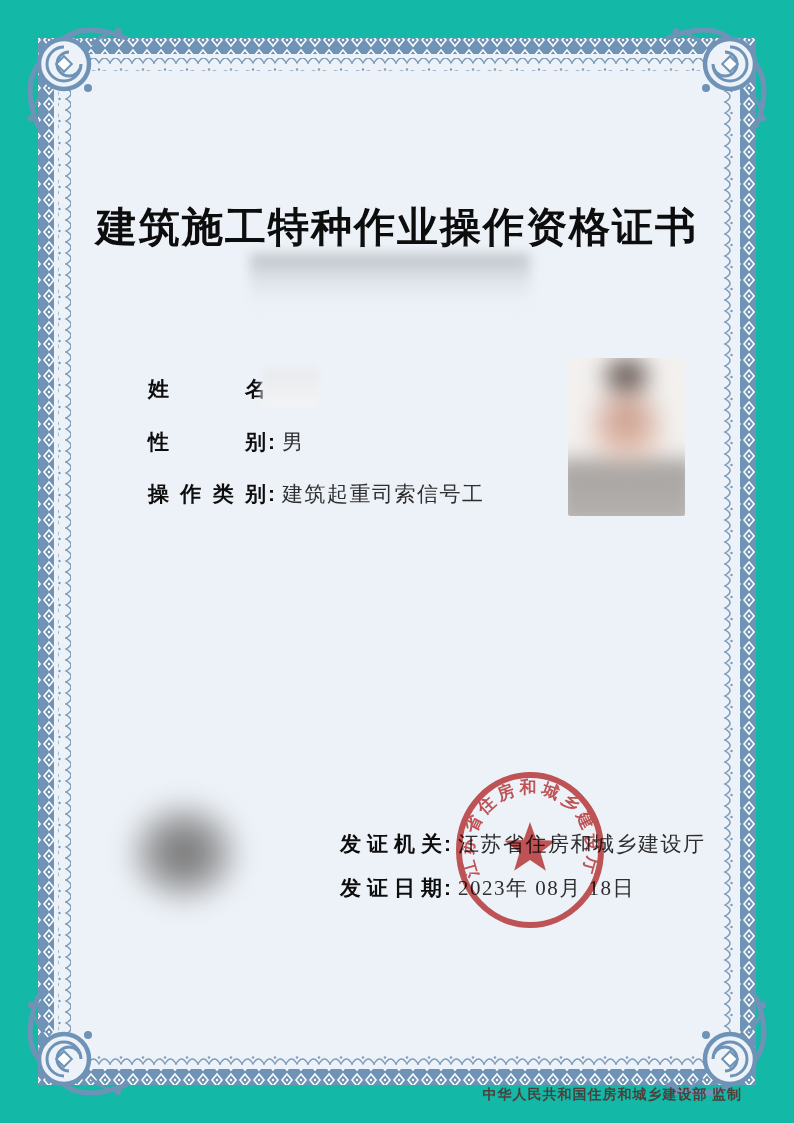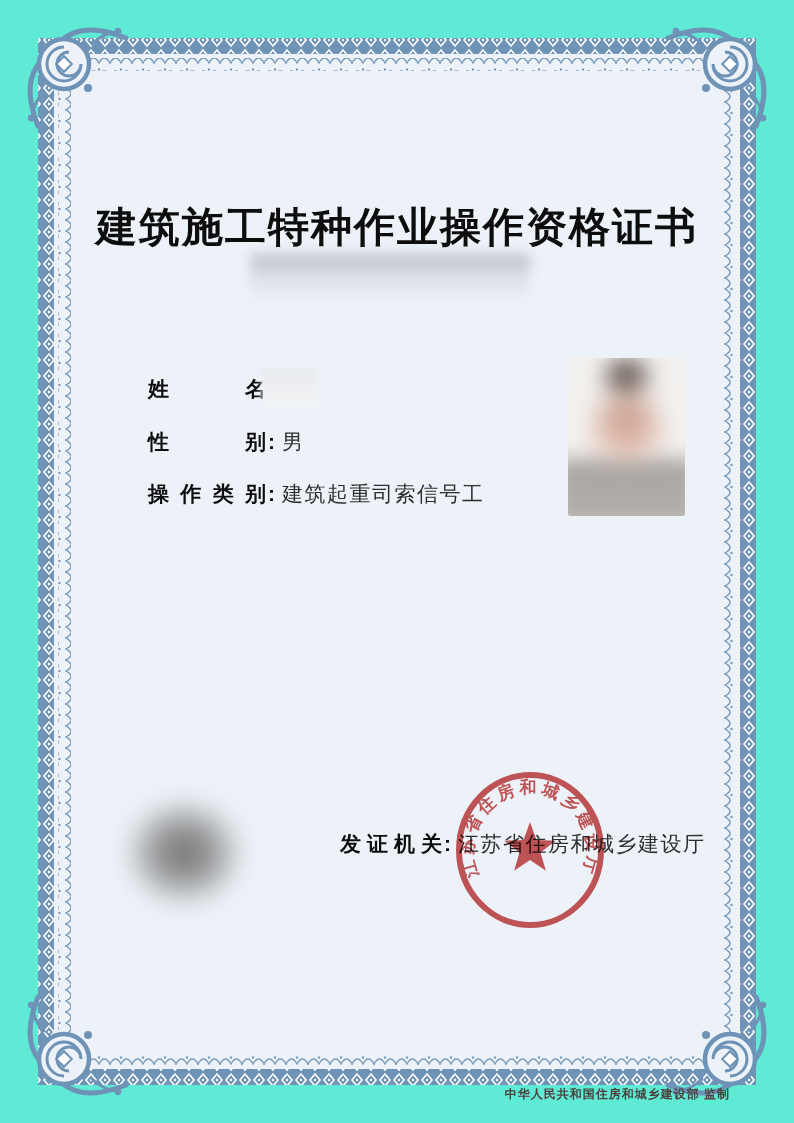--- a/index.html
+++ b/index.html
@@ -4,21 +4,21 @@
 <style>
   html,body{margin:0;padding:0;}
   body{
     width:794px;height:1123px;
     background:#ffffff;
     font-family:"Liberation Sans", sans-serif;
     position:relative;overflow:hidden;
   }
   .page{
     position:absolute;inset:0;width:794px;height:1123px;
-    background:#5eead4;
+    background:#14b8a6;
   }
   .sheet-tint{
     position:absolute;left:46px;top:46px;right:46px;bottom:46px;
     background:#edf2f8;
   }
   .border-svg{position:absolute;left:0;top:0;width:794px;height:1123px;}
 
   
   .title{
     position:absolute;left:0;top:200px;width:100%;
@@ -96,23 +96,23 @@
     position:absolute;left:433px;top:755px;width:194px;height:190px;
     opacity:.88;mix-blend-mode:multiply;pointer-events:none;z-index:5;
   }
   .seal-text{
     font-family:"Liberation Serif", serif;
     font-weight:700;font-size:17px;letter-spacing:4px;
   }
 
   
   .footer{
-    position:absolute;right:64px;top:1086px;
-    font-family:Liberation Sans, sans-serif;
-    font-size:12px;letter-spacing:1px;color:#4b403c;font-weight:600;
+    position:absolute;right:52px;top:1086px;
+    font-family:Liberation Serif, serif;
+    font-size:14px;letter-spacing:1px;color:#4b403c;font-weight:600;
   }
 </style>
 </head>
 <body>
 
 <div class="page">
   <div class="sheet-tint"></div>
 
   <svg class="border-svg" viewBox="0 0 794 1123" xmlns="http://www.w3.org/2000/svg">
     <defs>
@@ -177,20 +177,23 @@
   <div class="row b1 row-category">
     <span class="jlabel w118">操作类别</span><span class="colon">:</span><span class="val">建筑起重司索信号工</span>
   </div>
 
 
 
   <div class="row b2 row-authority">
     <span class="jlabel w102">发证机关</span><span class="colon">:</span><span class="val">江苏省住房和城乡建设厅</span>
   </div>
 
+  <div class="row b2 row-issue-date">
+    <span class="jlabel w102">发证日期</span><span class="colon">:</span><span class="val">2023年 08月 18日</span>
+  </div>
 
   <div class="photo">
     <div class="photo-blur"></div>
   </div>
 
   <div class="redact redact-qr"></div>
 
   <svg class="seal" viewBox="0 0 194 190" xmlns="http://www.w3.org/2000/svg">
     <ellipse cx="97" cy="95" rx="71" ry="75" fill="none" stroke="#c54040" stroke-width="6"></ellipse>
     <polygon points="97,67 103.5,85.1 122.7,85.7 107.5,97.4 112.9,115.8 97,105 81.1,115.8 86.5,97.4 71.3,85.7 90.5,85.1" fill="#c54040"></polygon>

